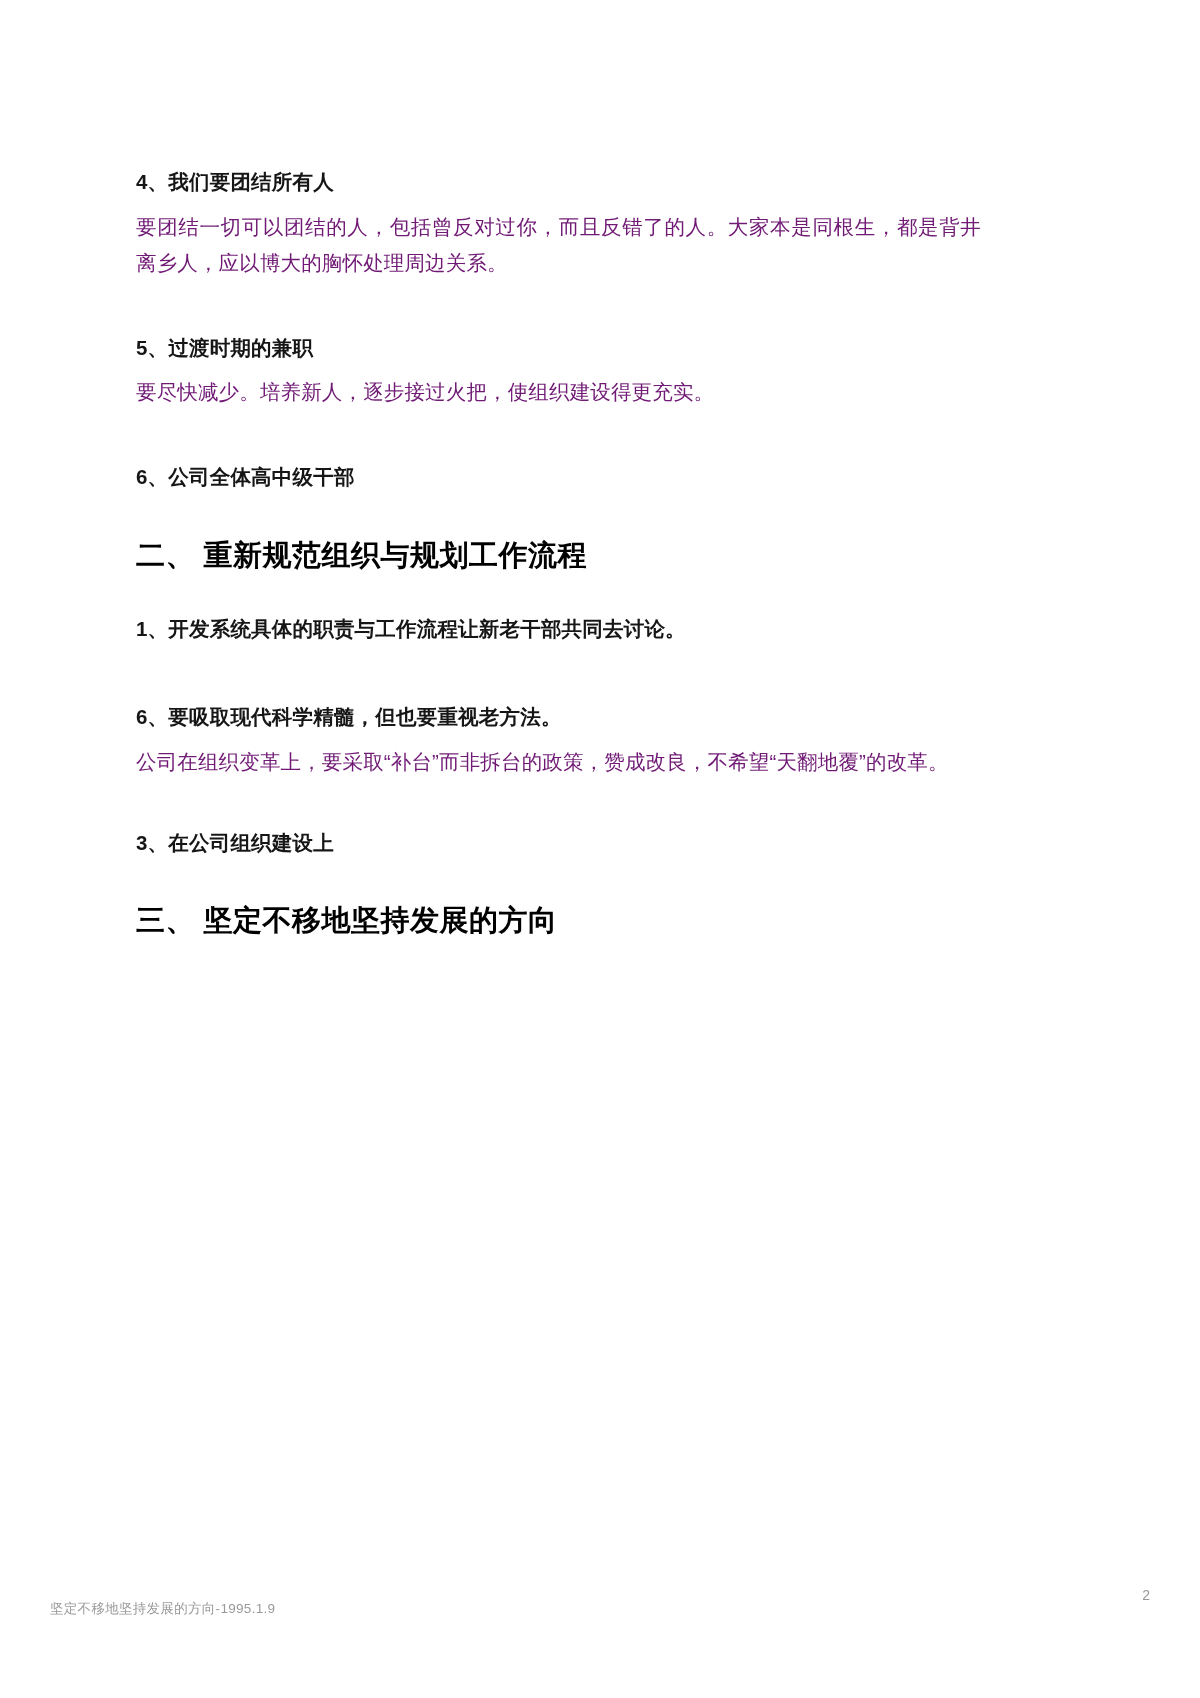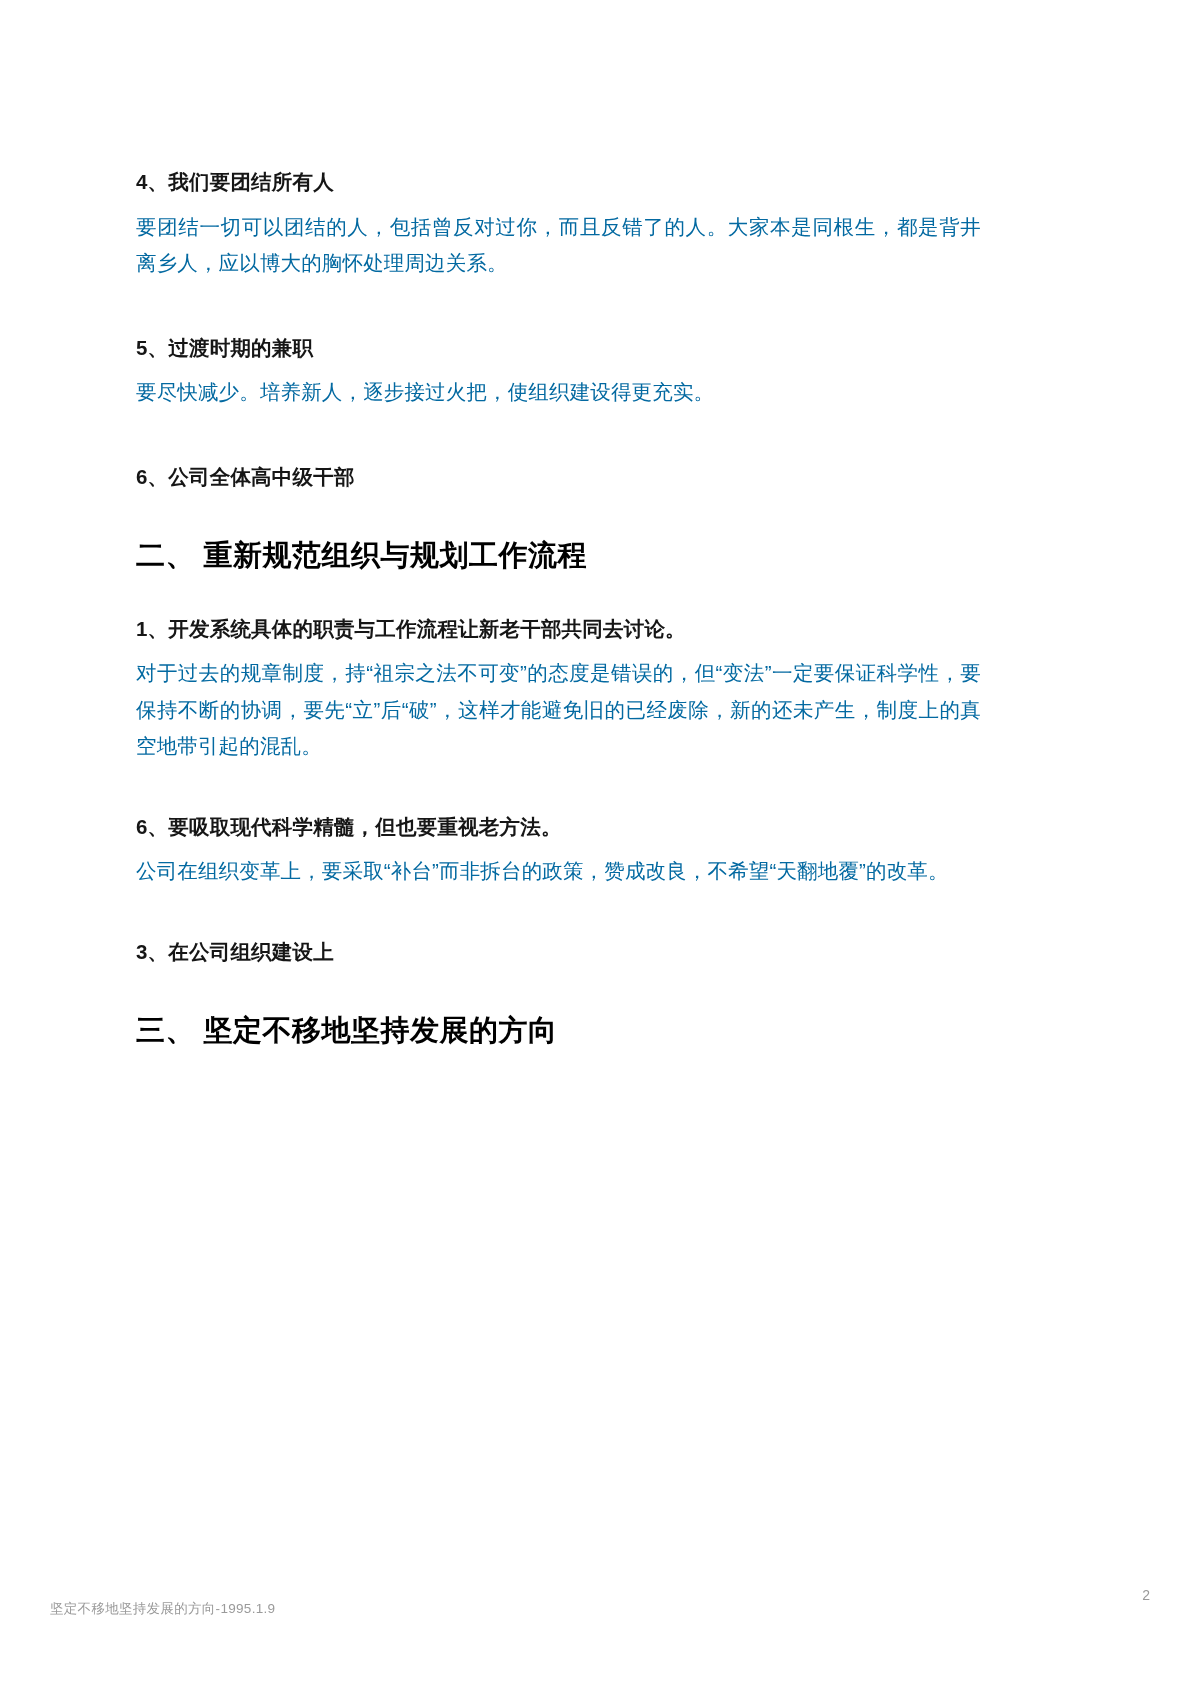--- a/index.html
+++ b/index.html
@@ -48,21 +48,21 @@
     font-weight: 700;
     color: #161616;
     line-height: 1.4;
     letter-spacing: 0.2px;
     margin-bottom: 12px;
   }
 
   .para {
     font-size: 20.5px;
     font-weight: 400;
-    color: #0369a1;
+    color: #701a75;
     line-height: 1.78;
     letter-spacing: 0.15px;
     text-align: justify;
     text-justify: inter-ideograph;
   }
 
   
   .block { margin-bottom: 0; }
 
   .gap-sec   { height: 52px; }
@@ -119,21 +119,20 @@
     <div class="block">
       <div class="h2">6、公司全体高中级干部</div>
     </div>
 
     <div class="h1">二、 重新规范组织与规划工作流程</div>
 
     <div class="gap-head"></div>
 
     <div class="block">
       <div class="h2">1、开发系统具体的职责与工作流程让新老干部共同去讨论。</div>
-      <div class="para">对于过去的规章制度，持“祖宗之法不可变”的态度是错误的，但“变法”一定要保证科学性，要保持不断的协调，要先“立”后“破”，这样才能避免旧的已经废除，新的还未产生，制度上的真空地带引起的混乱。</div>
     </div>
 
     <div class="gap-sec-s"></div>
 
     <div class="block">
       <div class="h2">6、要吸取现代科学精髓，但也要重视老方法。</div>
       <div class="para">公司在组织变革上，要采取“补台”而非拆台的政策，赞成改良，不希望“天翻地覆”的改革。</div>
     </div>
 
     <div class="gap-sec-s"></div>

